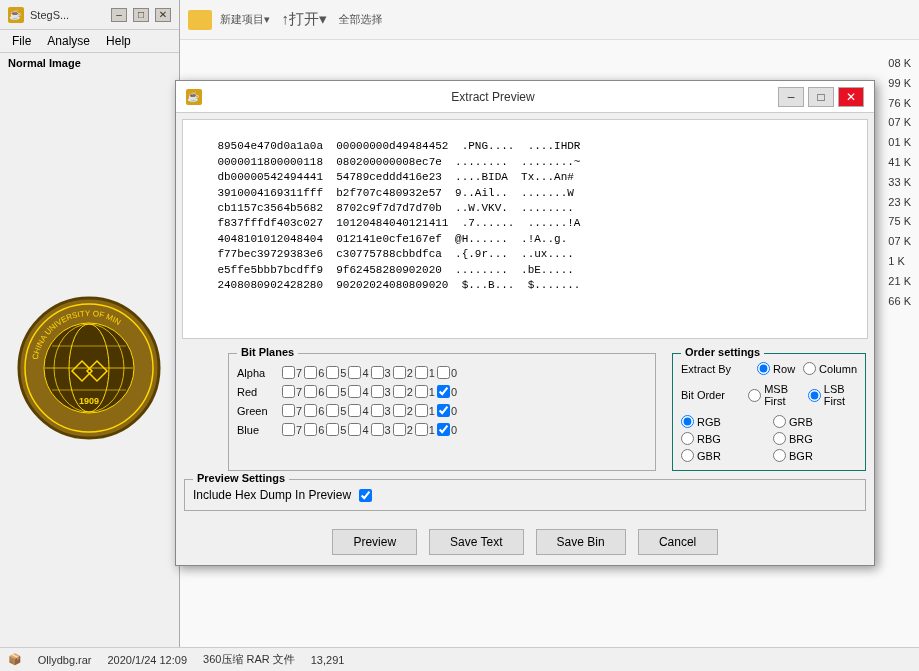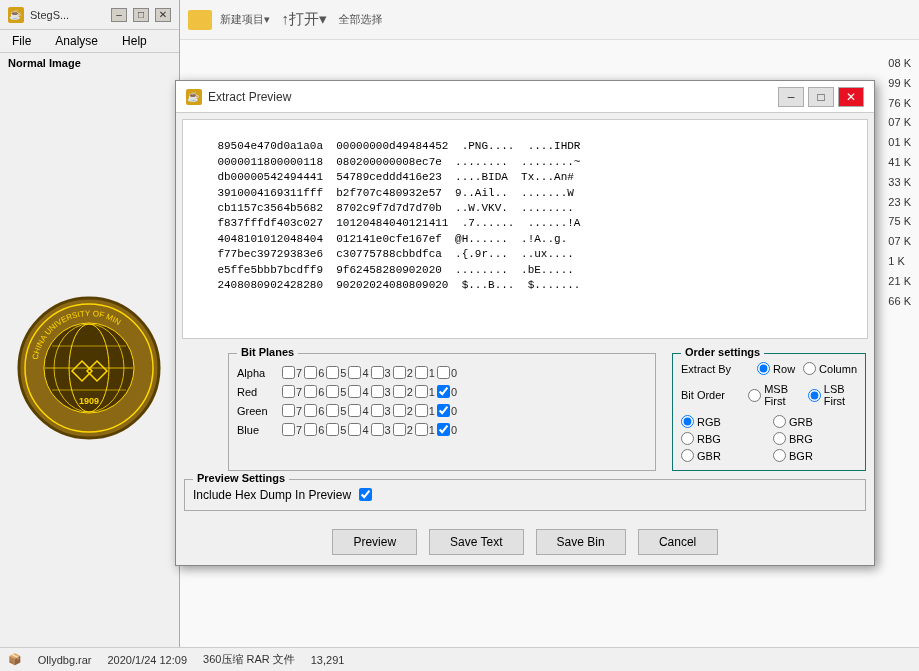--- a/index.html
+++ b/index.html
@@ -57,21 +57,21 @@
       font-size: 10px;
       cursor: pointer;
       display: inline-flex;
       align-items: center;
       justify-content: center;
       color: #333;
     }
 
     .bg-menu {
       display: flex;
-      gap: 8px;
+      gap: 0;
       padding: 2px 4px;
       background: #f0f0f0;
       border-bottom: 1px solid #ccc;
     }
 
     .bg-menu-item {
       padding: 2px 8px;
       font-size: 12px;
       color: #000;
       cursor: pointer;
@@ -150,20 +150,21 @@
       align-items: center;
       justify-content: center;
       font-size: 10px;
       color: white;
       margin-right: 6px;
     }
 
     .dialog-title-text {
       font-size: 12px;
       color: #333;
+      text-align: center;
       flex: 1;
     }
 
     .dialog-title-controls {
       display: flex;
       gap: 4px;
     }
 
     .dialog-ctrl-btn {
       width: 26px; height: 20px;
@@ -318,21 +319,21 @@
     
     .preview-settings-section {
       margin: 8px;
       border: 1px solid #aaa;
       padding: 8px;
       position: relative;
     }
 
     .preview-settings-inner {
       display: flex;
-      align-items: flex-start;
+      align-items: flex-end;
       gap: 8px;
     }
 
     
     .dialog-buttons {
       display: flex;
       justify-content: center;
       gap: 12px;
       padding: 10px;
     }

